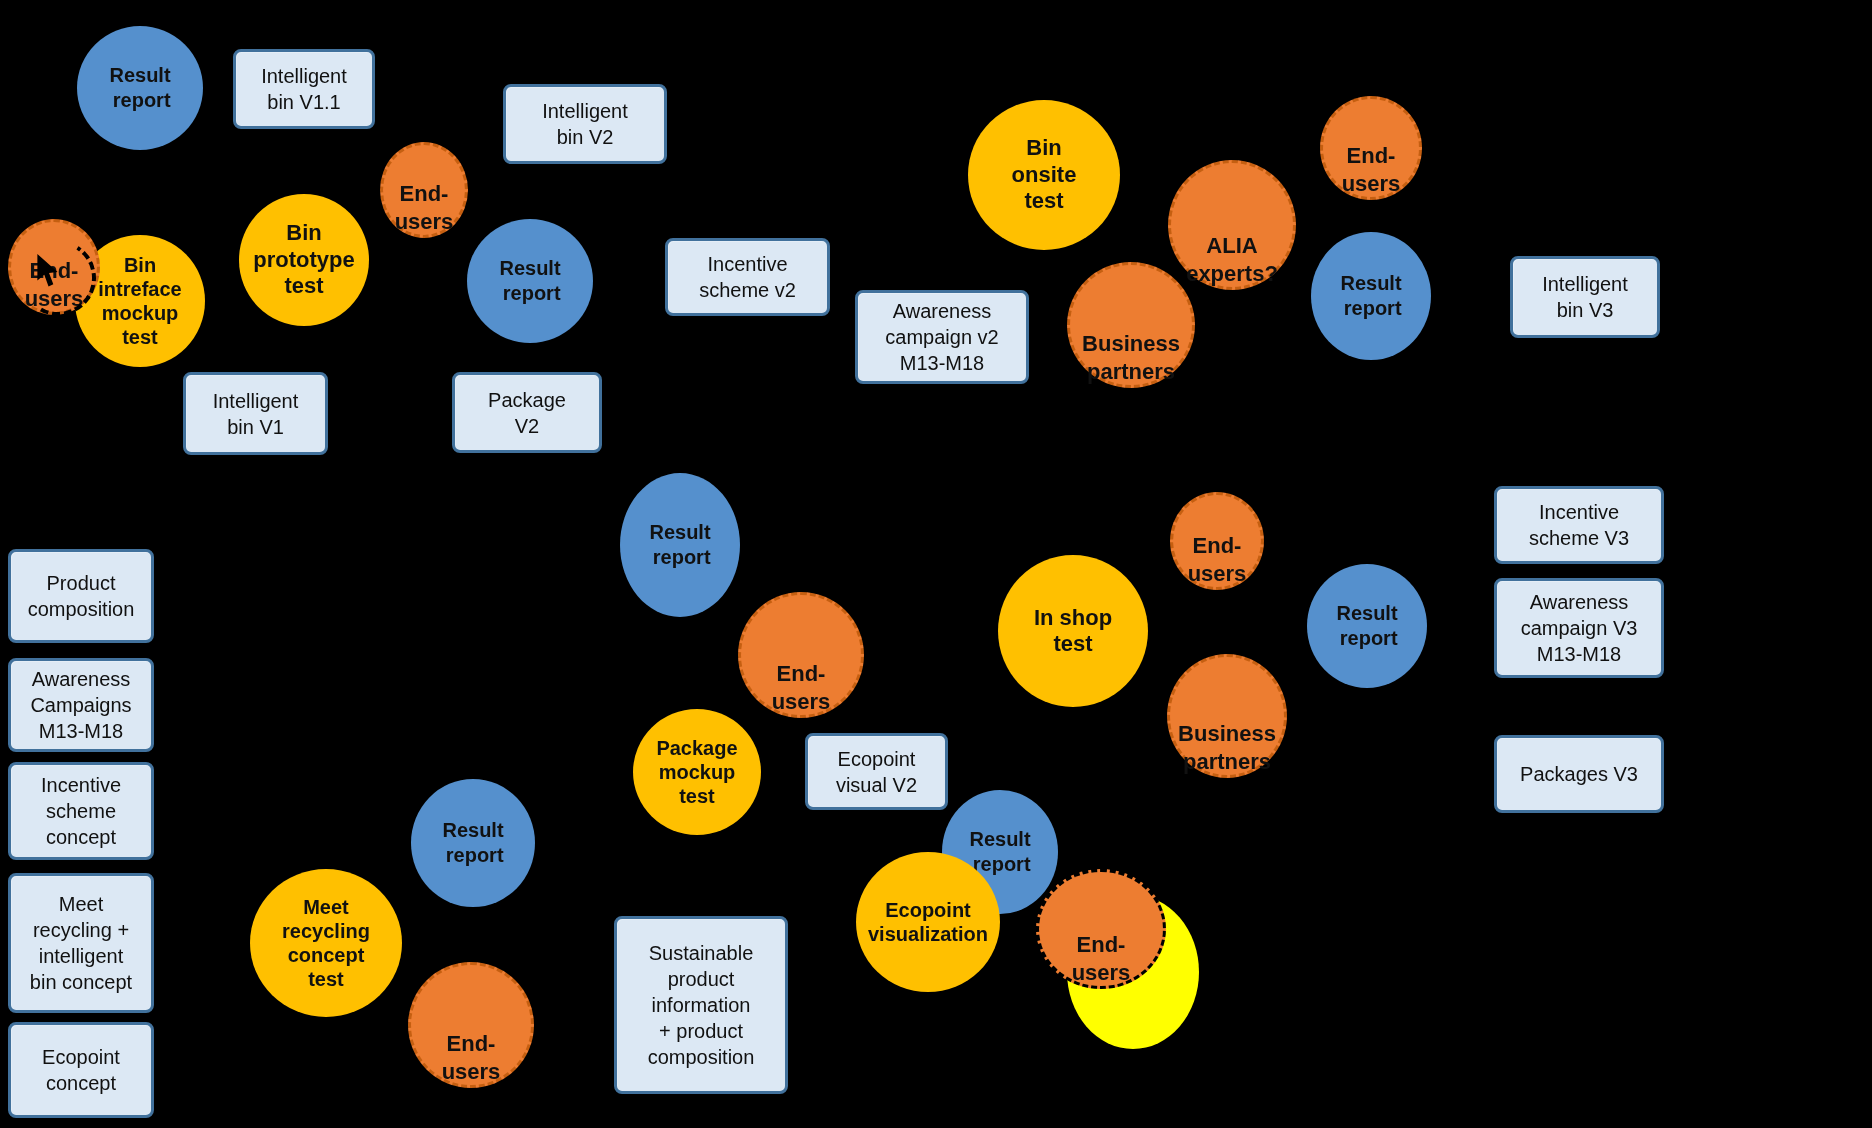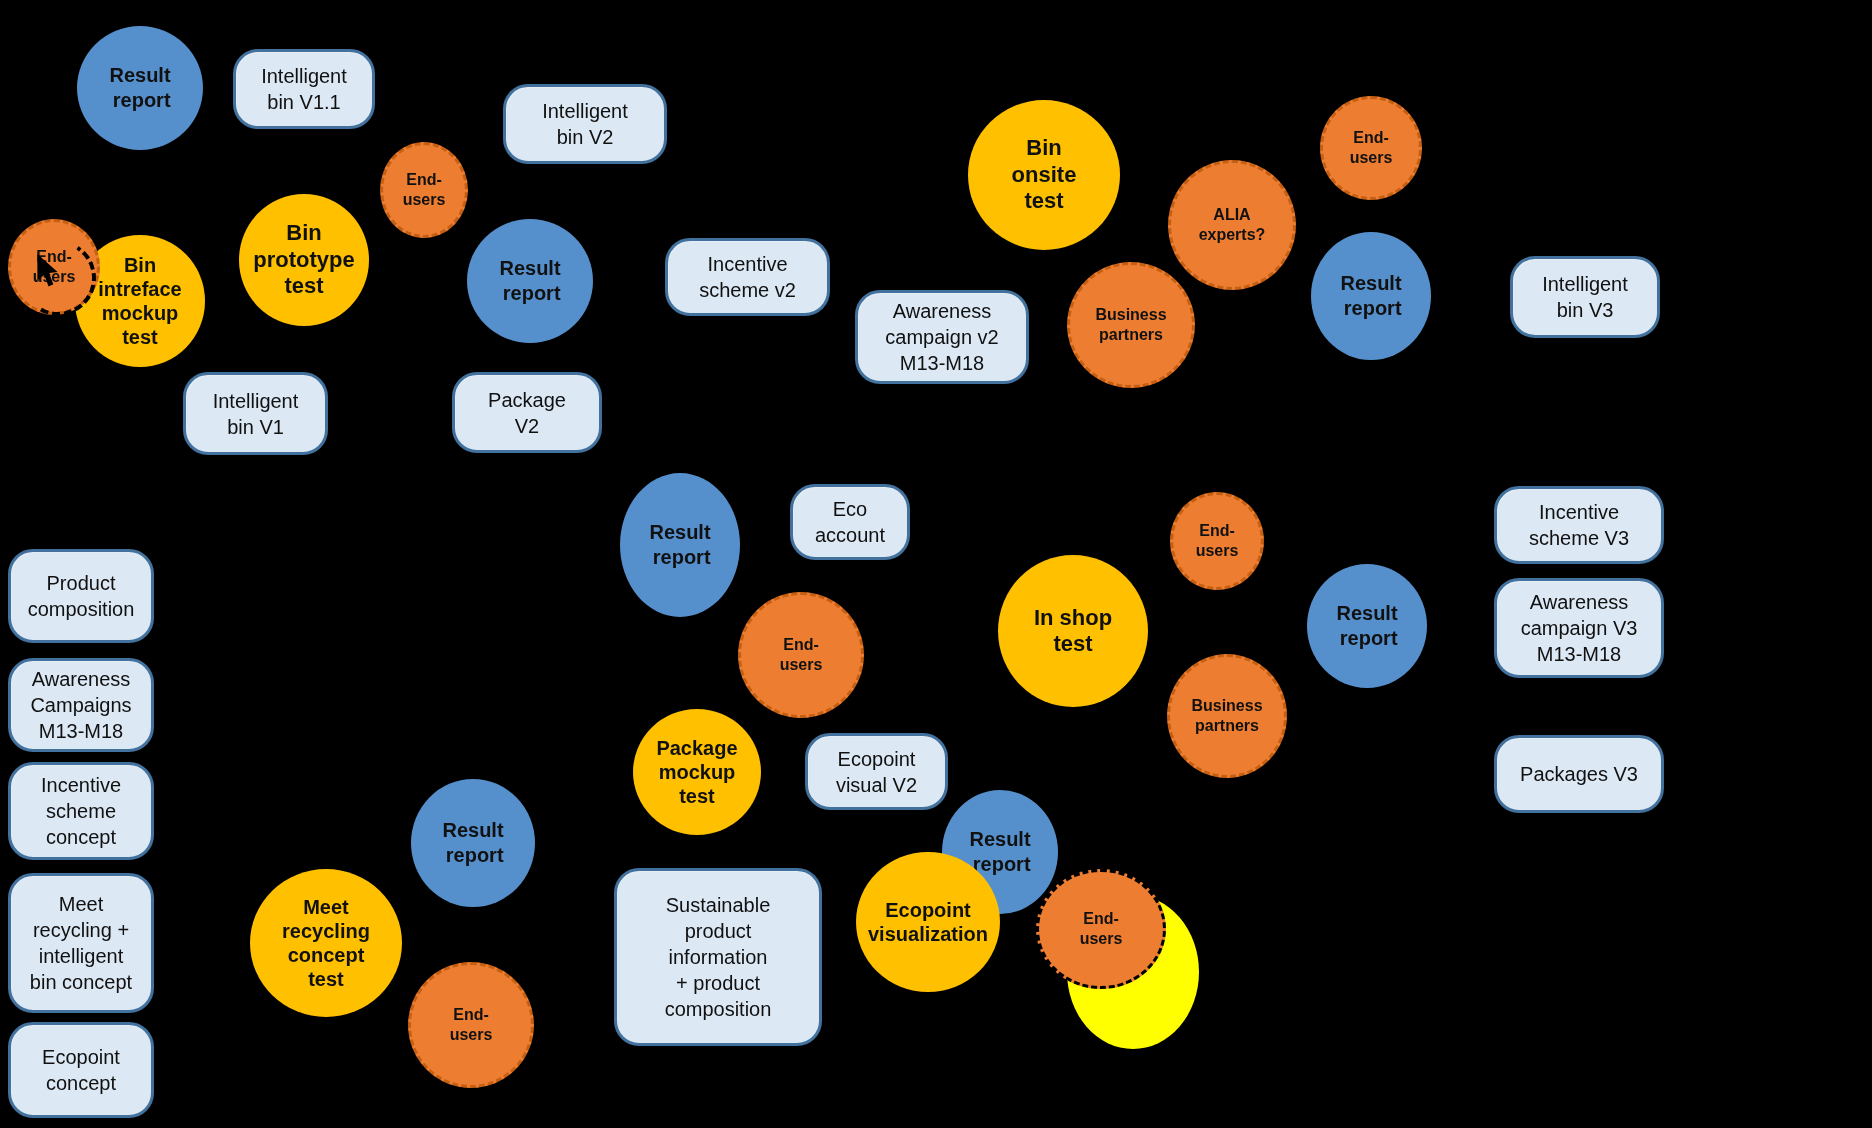--- a/index.html
+++ b/index.html
@@ -6,31 +6,31 @@
   .canvas{
     position:relative;width:1872px;height:1128px;background:#000;
     font-family:"Liberation Sans",sans-serif;overflow:hidden;color:#111;
   }
   .node{
     position:absolute;display:flex;align-items:center;justify-content:center;
     text-align:center;white-space:pre-line;box-sizing:border-box;color:#111;
   }
   .rect{
     background:var(--rect-fill);border:3px solid var(--rect-border);
-    border-radius:25px;font-size:20px;line-height:1.3;font-weight:400;
+    border-radius:8px;font-size:20px;line-height:1.3;font-weight:400;
     box-shadow:1px 1px 0 rgba(255,255,255,.25) inset;
   }
   .circ{border-radius:50%;}
   .blue{background:var(--blue);font-weight:700;font-size:20px;line-height:1.25;text-align:right;}
   .gold{background:var(--gold);font-weight:700;font-size:22px;line-height:1.2;}
   .gold.small{font-size:20px;}
   .showcase{font-size:24px;}
   .orange{
     background:var(--orange);border:3px dashed var(--orange-border);
-    font-weight:700;font-size:16px;line-height:1.25;
+    font-weight:700;font-size:22px;line-height:1.25;align-items:flex-end;
   }
   .orange.black-dash{border-color:#000;}
   .highlight{background:var(--hl);}
   .select-arc{
     position:absolute;left:20px;top:240px;width:76px;height:76px;
     border:4px dashed #000;border-radius:50%;
     border-top-color:transparent;border-left-color:transparent;
     transform:rotate(-12deg);box-sizing:border-box;
   }
   .cursor{position:absolute;left:36px;top:254px;width:24px;height:34px;}
@@ -48,25 +48,23 @@
 bin V1</span></div>
   <div class="node rect" style="left:452px;top:372px;width:150px;height:81px"><span>Package
 V2</span></div>
   <div class="node rect" style="left:665px;top:238px;width:165px;height:78px"><span>Incentive
 scheme v2</span></div>
   <div class="node rect" style="left:855px;top:290px;width:174px;height:94px"><span>Awareness
 campaign v2
 M13-M18</span></div>
   <div class="node rect" style="left:1510px;top:256px;width:150px;height:82px"><span>Intelligent
 bin V3</span></div>
-  <div class="node rect" style="left:790px;top:484px;width:120px;height:76px"><span>Eco
-account</span></div>
   <div class="node rect" style="left:805px;top:733px;width:143px;height:77px"><span>Ecopoint
 visual V2</span></div>
-  <div class="node rect" style="left:614px;top:868px;width:208px;height:178px"><span>Sustainable
+  <div class="node rect" style="left:614px;top:916px;width:174px;height:178px"><span>Sustainable
 product
 information
 + product
 composition</span></div>
   <div class="node rect" style="left:8px;top:549px;width:146px;height:94px"><span>Product
 composition</span></div>
   <div class="node rect" style="left:8px;top:658px;width:146px;height:94px"><span>Awareness
 Campaigns
 M13-M18</span></div>
   <div class="node rect" style="left:8px;top:762px;width:146px;height:98px"><span>Incentive

